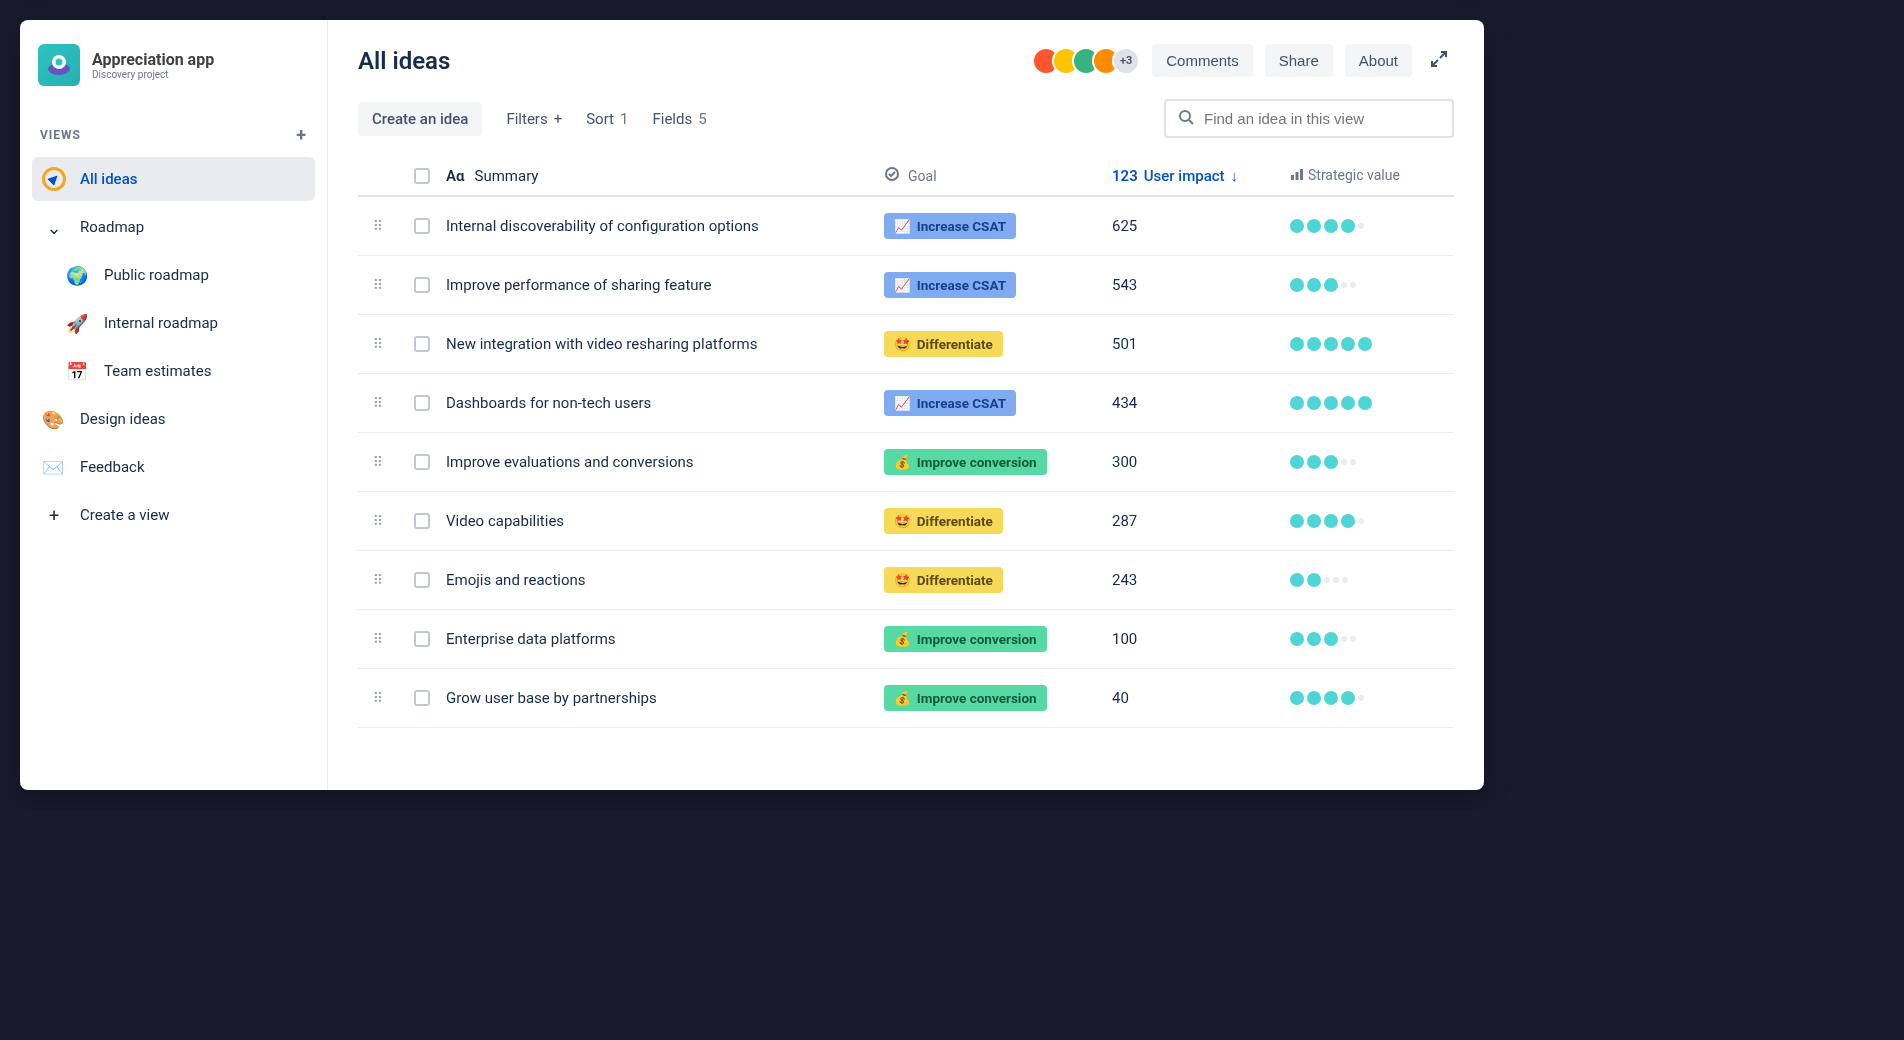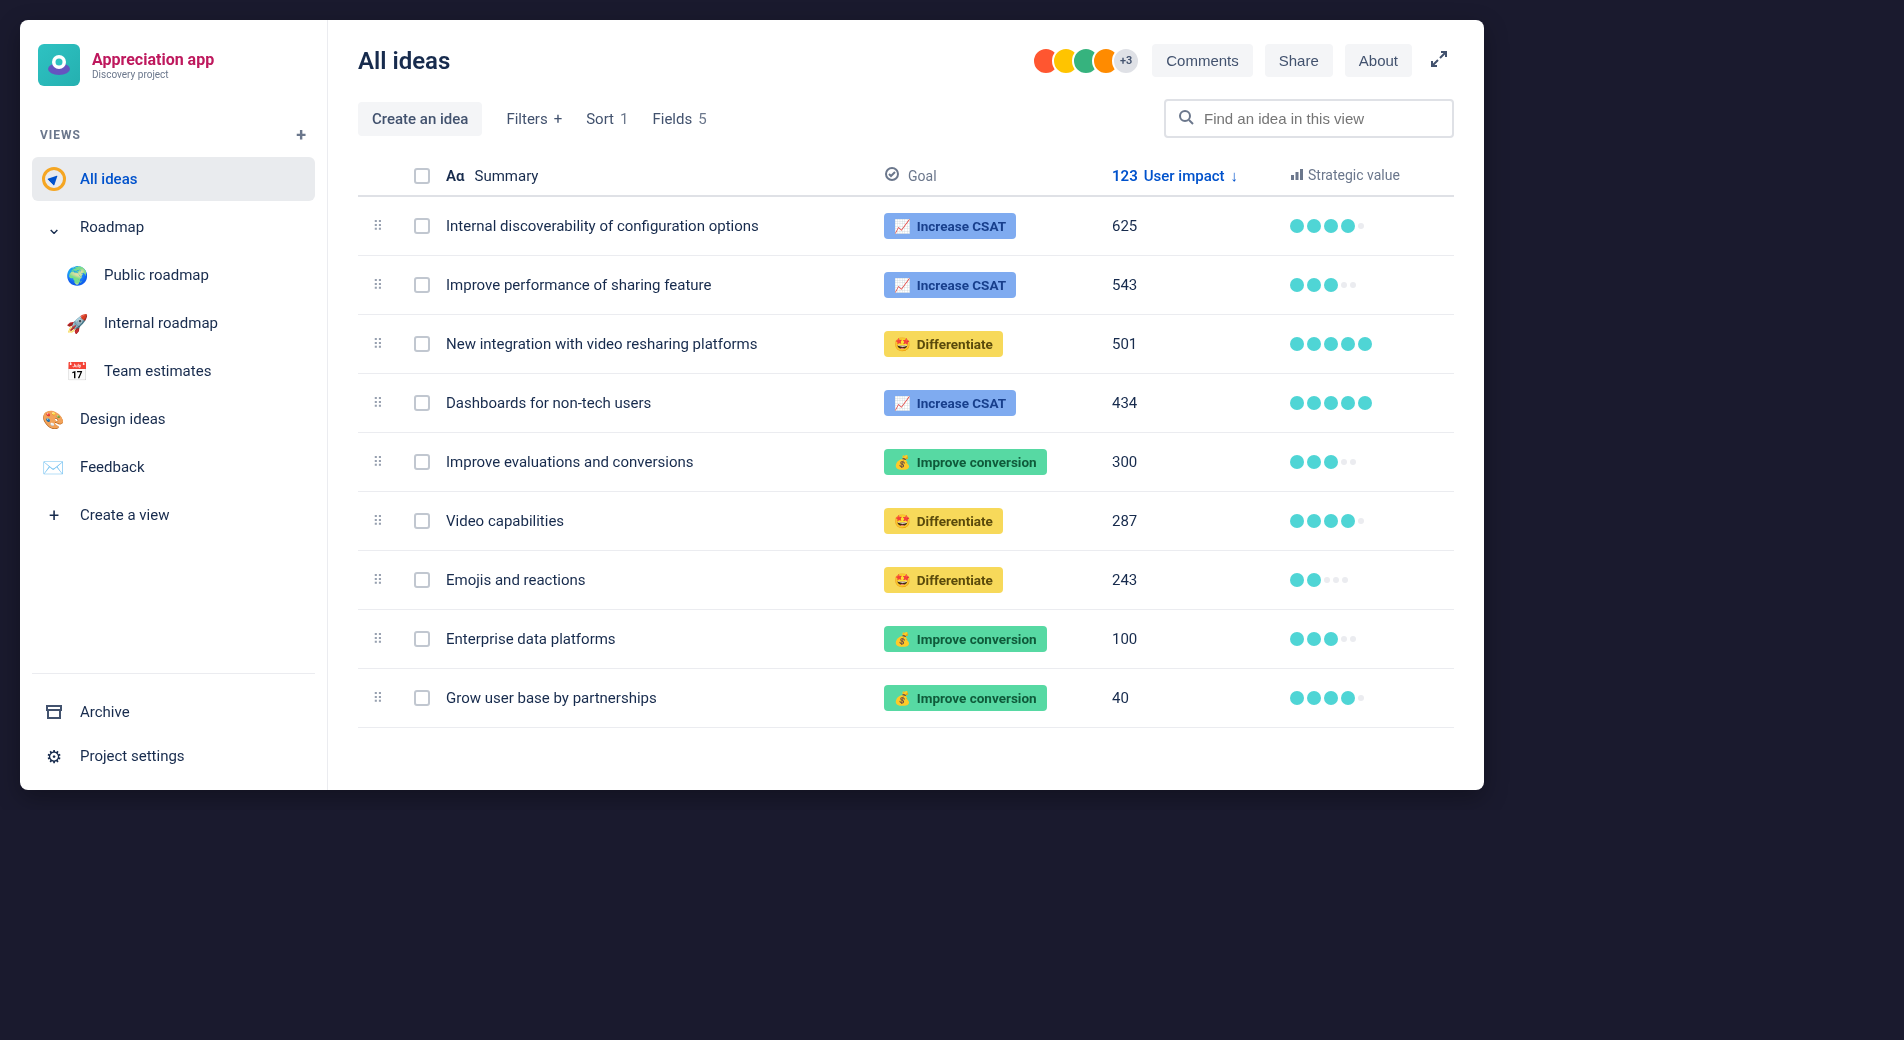--- a/index.html
+++ b/index.html
@@ -38,21 +38,21 @@
   width: 42px;
   height: 42px;
   background: linear-gradient(135deg, #2ec2c2, #25b0b0);
   border-radius: 6px;
   display: flex;
   align-items: center;
   justify-content: center;
   color: #fff;
   font-size: 22px;
 }
-.project-title { font-weight: 700; font-size: 16px; color: #be185d; }
+.project-title { font-weight: 700; font-size: 16px; color: #404040; }
 .project-sub { font-size: 10px; color: #6b778c; }
 .views-hdr {
   display: flex;
   justify-content: space-between;
   align-items: center;
   padding: 16px 8px 8px 8px;
   color: #6b778c;
   font-size: 12px;
   font-weight: 700;
   letter-spacing: 0.08em;
@@ -207,36 +207,20 @@
     </div>
     <div class="nav-item">
       <span class="nav-icon">✉️</span>
       <span class="nav-label">Feedback</span>
     </div>
     <div class="nav-item">
       <span class="nav-icon">+</span>
       <span class="nav-label">Create a view</span>
     </div>
 
-    <div class="sidebar-footer">
-      <div class="divider"></div>
-      <div class="nav-item">
-        <span class="nav-icon">
-          <svg width="18" height="18" viewBox="0 0 18 18" fill="none" stroke="#42526e" stroke-width="2">
-              <rect x="2" y="3" width="14" height="4"></rect>
-              <rect x="3" y="7" width="12" height="8"></rect>
-            </svg>
-        </span>
-        <span class="nav-label">Archive</span>
-      </div>
-      <div class="nav-item">
-        <span class="nav-icon">⚙</span>
-        <span class="nav-label">Project settings</span>
-      </div>
-    </div>
   </aside>
 
   <main class="main">
     <div class="main-header">
       <h1 class="main-title">All ideas</h1>
       <div class="header-actions">
         <div class="avatars">
           <div class="avatar" style="background:#ff5630"></div>
           <div class="avatar" style="background:#ffc400"></div>
           <div class="avatar" style="background:#36b37e"></div>

